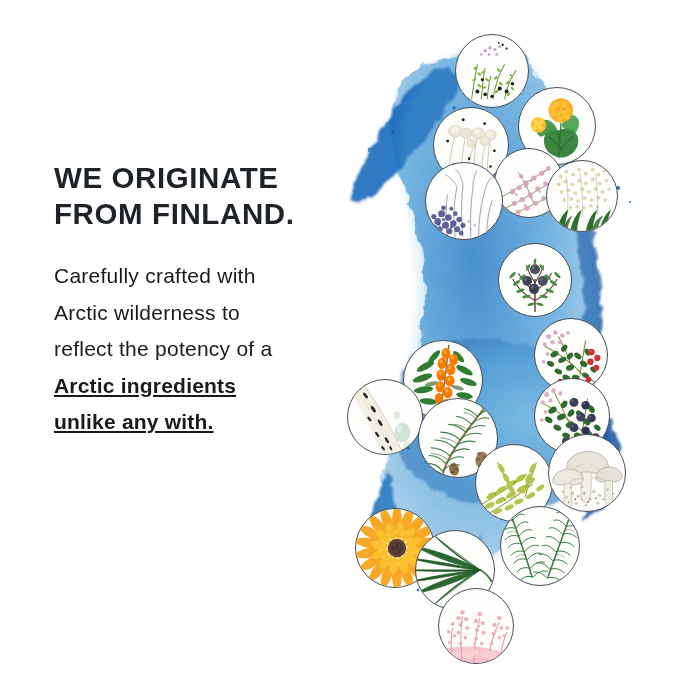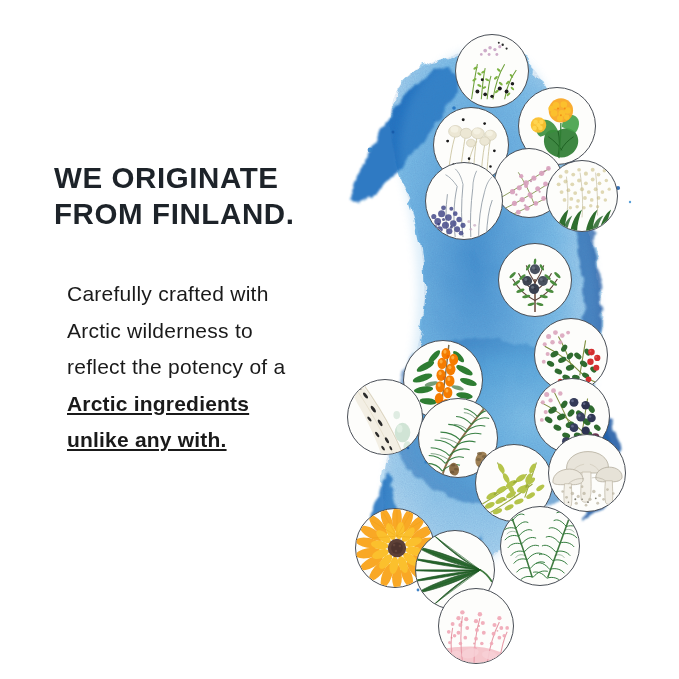--- a/index.html
+++ b/index.html
@@ -8,24 +8,24 @@
     background:#ffffff;
     font-family:"Liberation Sans","DejaVu Sans",sans-serif;
     overflow:hidden;position:relative;
   }
   #stage{position:relative;width:679px;height:679px;background:#fff;overflow:hidden;}
 
   
   #text-col{position:absolute;left:54px;top:160px;width:300px;}
   #headline{
     font-size:29.5px;font-weight:bold;letter-spacing:0.6px;
-    line-height:36px;color:#1d2329;margin:0 0 44px 0;
+    line-height:36px;color:#1d2329;margin:0 0 26px 0;
     text-transform:uppercase;white-space:pre-line;
   }
-  #body-copy{margin:13px;}
+  #body-copy{margin:0;}
   .body-line{
     font-size:21px;line-height:36.5px;color:#1a1a1a;
     font-weight:300;letter-spacing:0.25px;white-space:pre;
   }
   .body-line.strong{font-weight:bold;letter-spacing:0.2px;text-decoration:underline;}
 
   
   #map-area{position:absolute;left:330px;top:0px;width:349px;height:679px;}
   #map-svg{position:absolute;left:0;top:0;width:349px;height:679px;}
 

